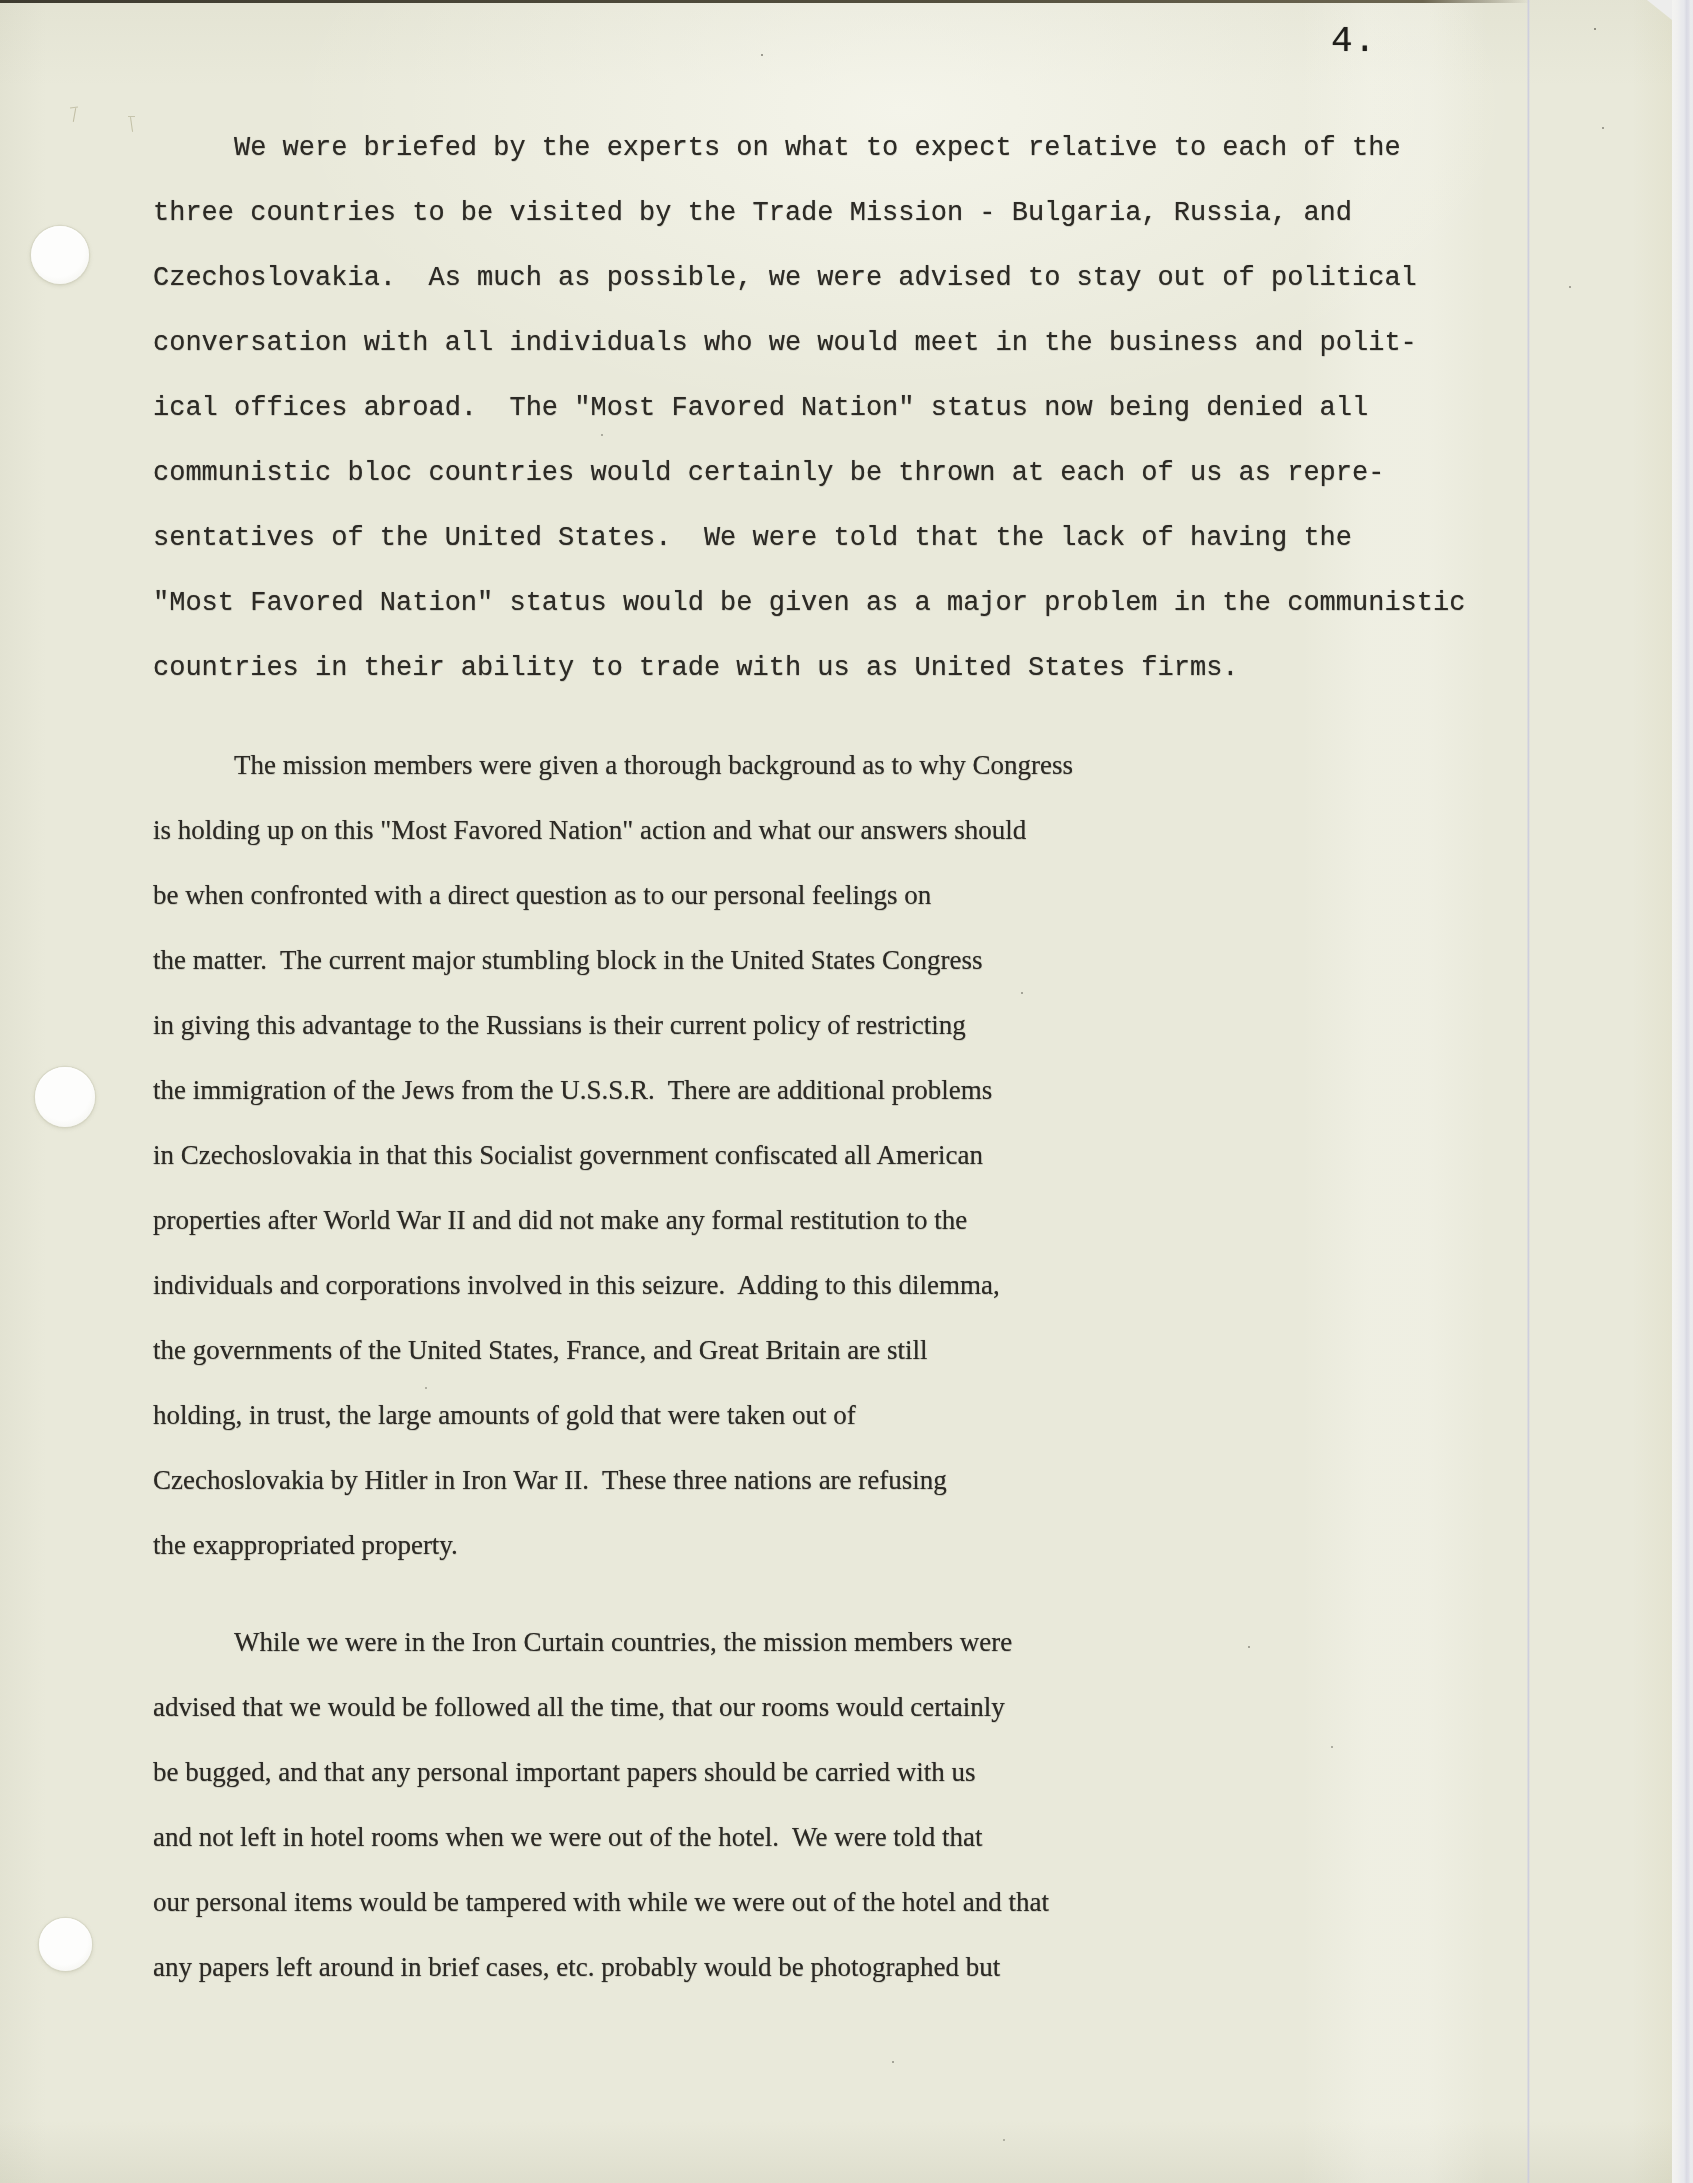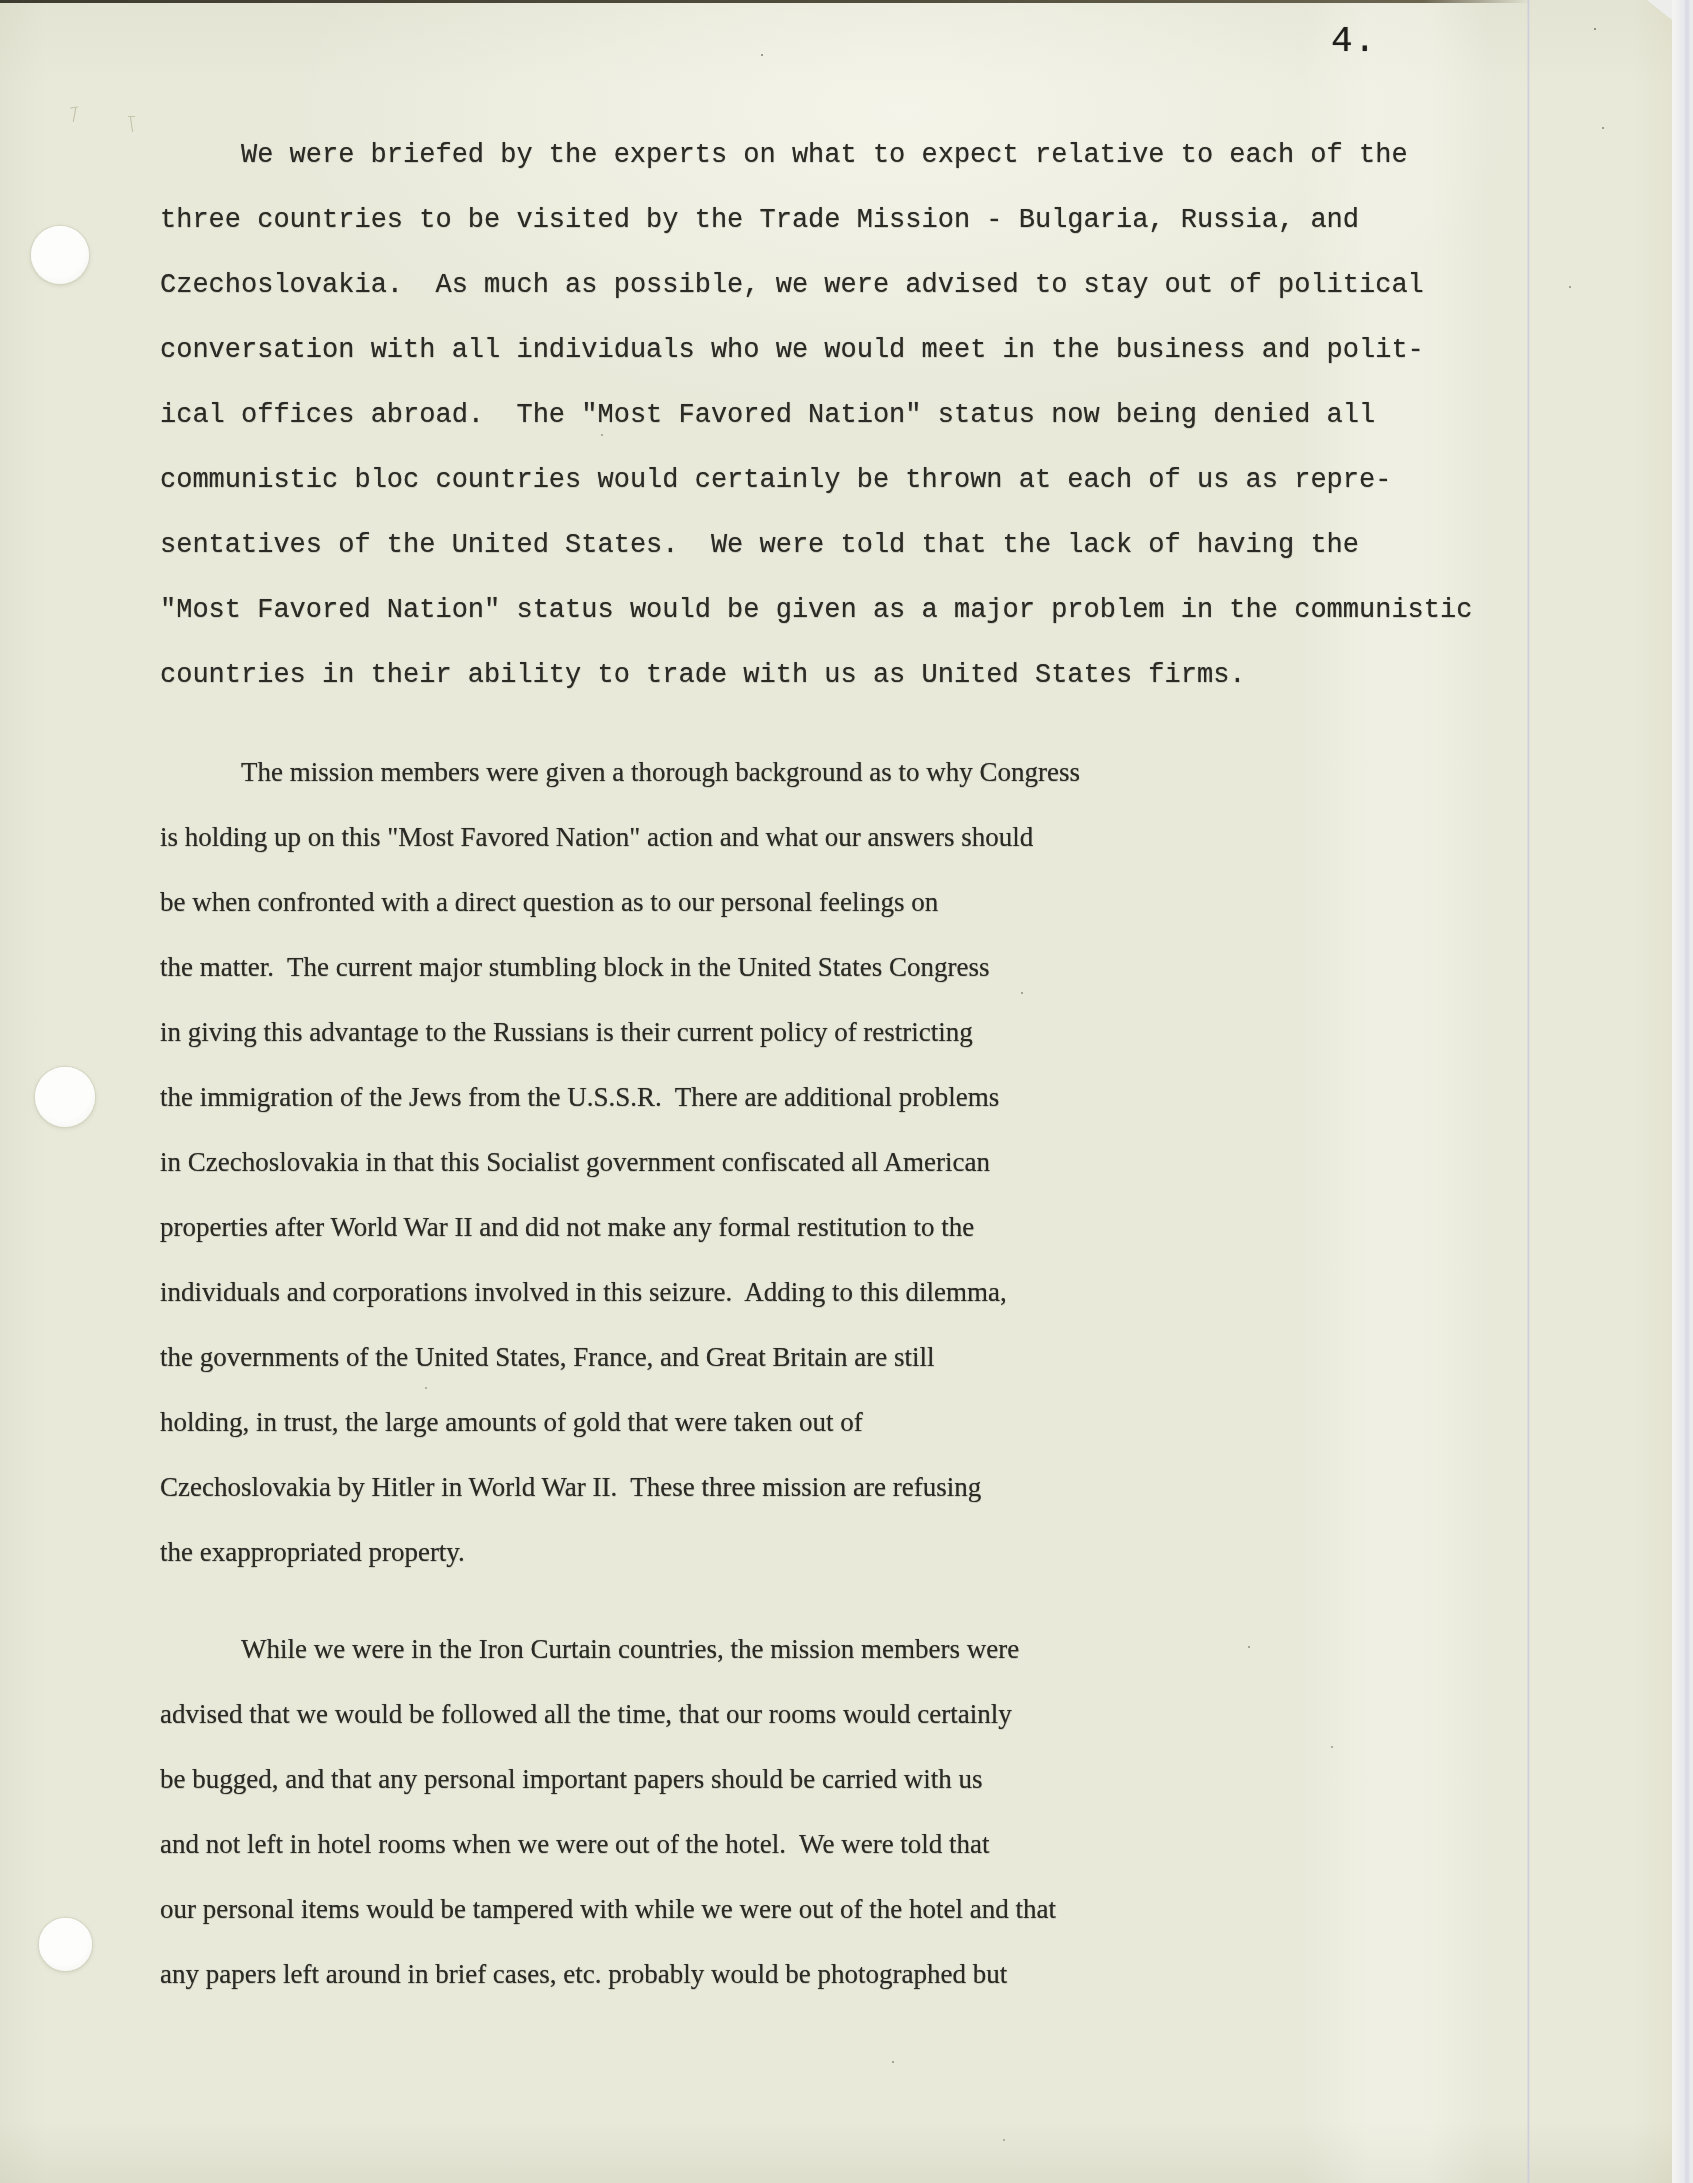--- a/index.html
+++ b/index.html
@@ -72,21 +72,21 @@
     letter-spacing: 1.3px;
     text-shadow: 0 0 1px rgba(31,30,26,0.6);
   }
   .text-block {
     position: absolute; left: 149px; top: 112px;
     width: 1394px;
     font-size: 27px;
     color: #2c2a25;
     text-shadow: 0 0 0.8px rgba(44,42,37,0.55), 0.4px 0.5px 0 rgba(44,42,37,0.12);
   }
-  .para { margin: 11px; }
+  .para { margin: 4px; }
   .para + .para { margin-top: 32px; font-family: Liberation Serif, serif; }
   .line {
     white-space: pre;
     line-height: 65px;
     height: 65px;
   }
   .para .line.first { text-indent: 81px; }
 
   
   .stray-marks { position: absolute; left: 0; top: 0; }
@@ -145,21 +145,21 @@
           <div class="line">is holding up on this "Most Favored Nation" action and what our answers should</div>
           <div class="line">be when confronted with a direct question as to our personal feelings on</div>
           <div class="line">the matter.  The current major stumbling block in the United States Congress</div>
           <div class="line">in giving this advantage to the Russians is their current policy of restricting</div>
           <div class="line">the immigration of the Jews from the U.S.S.R.  There are additional problems</div>
           <div class="line">in Czechoslovakia in that this Socialist government confiscated all American</div>
           <div class="line">properties after World War II and did not make any formal restitution to the</div>
           <div class="line">individuals and corporations involved in this seizure.  Adding to this dilemma,</div>
           <div class="line">the governments of the United States, France, and Great Britain are still</div>
           <div class="line">holding, in trust, the large amounts of gold that were taken out of</div>
-          <div class="line">Czechoslovakia by Hitler in World War II.  These three mission are refusing</div>
+          <div class="line">Czechoslovakia by Hitler in Iron War II.  These three nations are refusing</div>
           <div class="line">the exappropriated property.</div>
         </div>
         <div class="para">
           <div class="line first">While we were in the Iron Curtain countries, the mission members were</div>
           <div class="line">advised that we would be followed all the time, that our rooms would certainly</div>
           <div class="line">be bugged, and that any personal important papers should be carried with us</div>
           <div class="line">and not left in hotel rooms when we were out of the hotel.  We were told that</div>
           <div class="line">our personal items would be tampered with while we were out of the hotel and that</div>
           <div class="line">any papers left around in brief cases, etc. probably would be photographed but</div>
         </div>

